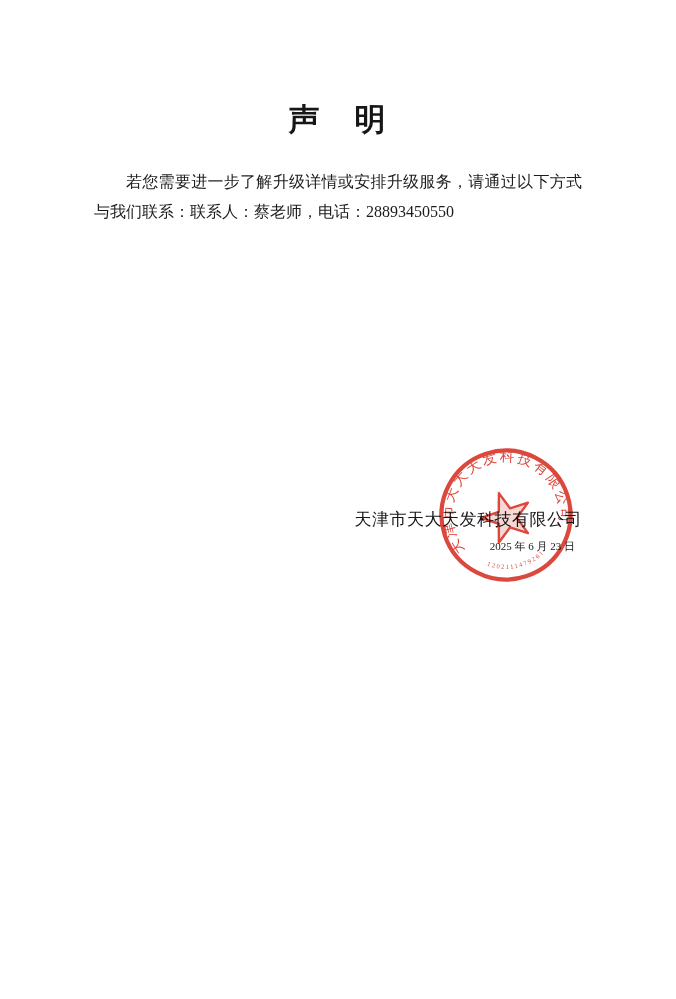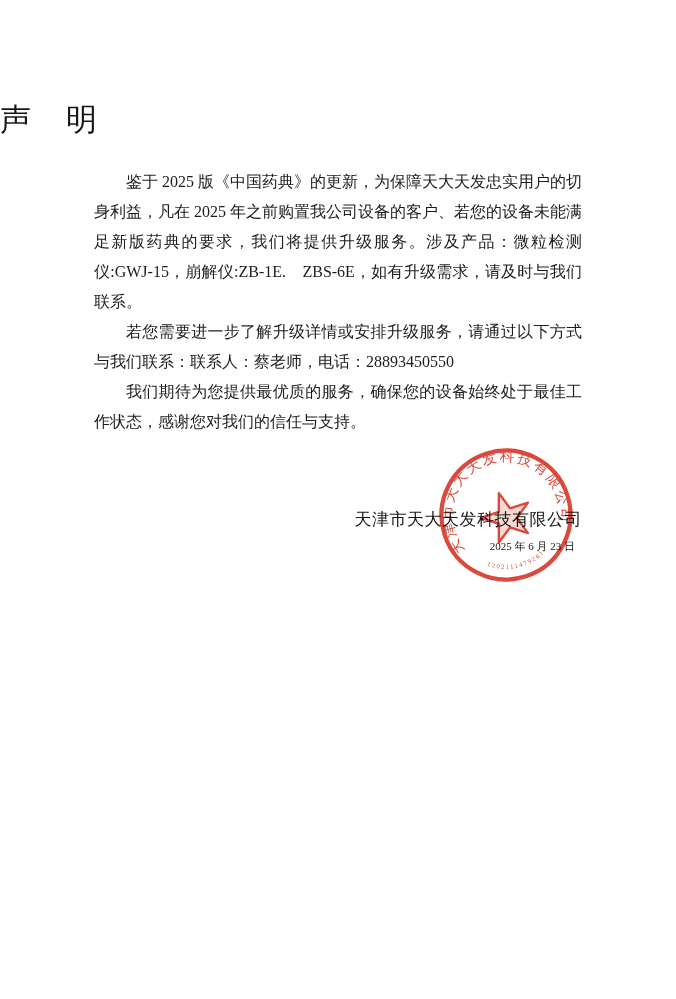--- a/index.html
+++ b/index.html
@@ -14,23 +14,23 @@
     background: #ffffff;
     overflow: hidden;
     font-family: "Liberation Serif", "DejaVu Serif", serif;
     color: #1c1c1c;
   }
   .doc-title {
     position: absolute;
     top: 99px;
     left: 0;
     width: 100%;
-    text-align: left;
+    text-align: center;
     font-size: 31px;
-    font-weight: normal;
+    font-weight: bold;
     letter-spacing: 2px;
     color: #161616;
   }
   .doc-body {
     position: absolute;
     top: 167px;
     left: 94px;
     width: 488px;
     font-size: 16px;
     line-height: 30px;
@@ -73,23 +73,21 @@
   }
 </style>
 </head>
 <body>
 
 <div class="page">
 
   <div class="doc-title">声　明</div>
 
   <div class="doc-body">
-    <p>鉴于 2025 版《中国药典》的更新，为保障天大天发忠实用户的切身利益，凡在 2025 年之前购置我公司设备的客户、若您的设备未能满足新版药典的要求，我们将提供升级服务。涉及产品：微粒检测仪:GWJ-15，崩解仪:ZB-1E.　ZBS-6E，如有升级需求，请及时与我们联系。</p>
     <p>若您需要进一步了解升级详情或安排升级服务，请通过以下方式与我们联系：联系人：蔡老师，电话：28893450550</p>
-    <p>我们期待为您提供最优质的服务，确保您的设备始终处于最佳工作状态，感谢您对我们的信任与支持。</p>
   </div>
 
   <svg class="seal" viewBox="-71 -71 142 142" aria-hidden="true">
     <g transform="rotate(-18)" stroke="#d93a2e" fill="none">
       <circle r="64.5" stroke-width="4.2"></circle>
 
       <polygon points="0,-23 -5.9,-5.1 -24.7,-5.0 -9.5,6.1 -15.3,24 0,13 15.3,24 9.5,6.1 24.7,-5.0 5.9,-5.1" fill="rgba(217,58,46,0.22)" stroke-width="2.4" stroke-linejoin="round"></polygon>
 
       <path id="seal-arc-top" d="M -46.8 27 A 54 54 0 1 1 46.8 27" stroke="none"></path>
       <text font-size="14.5" letter-spacing="2.2" fill="#d93a2e" stroke="none">

